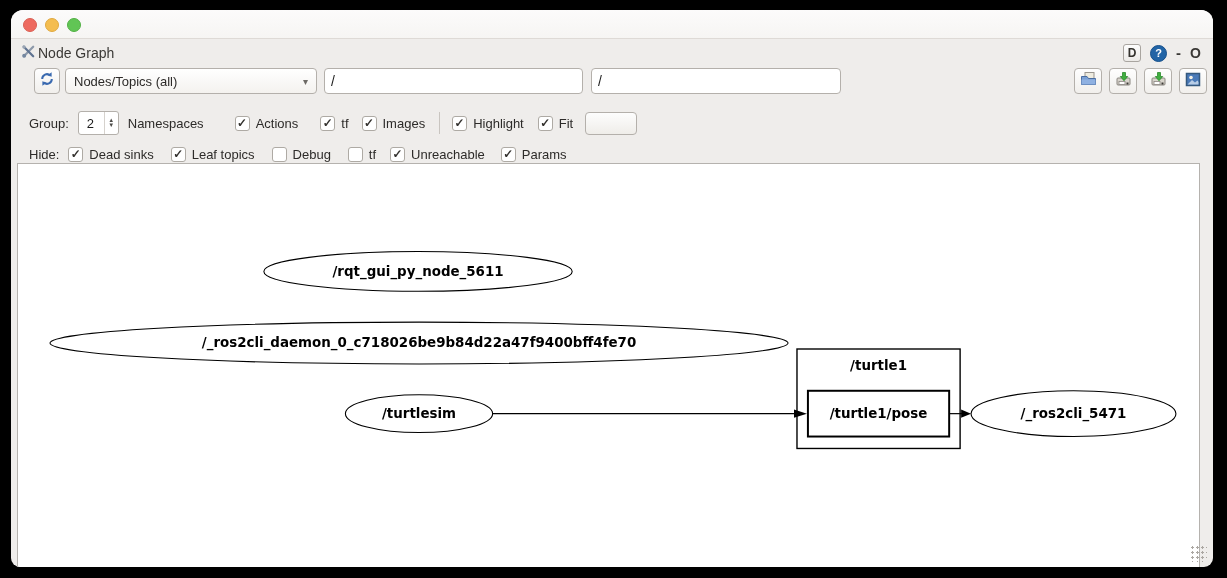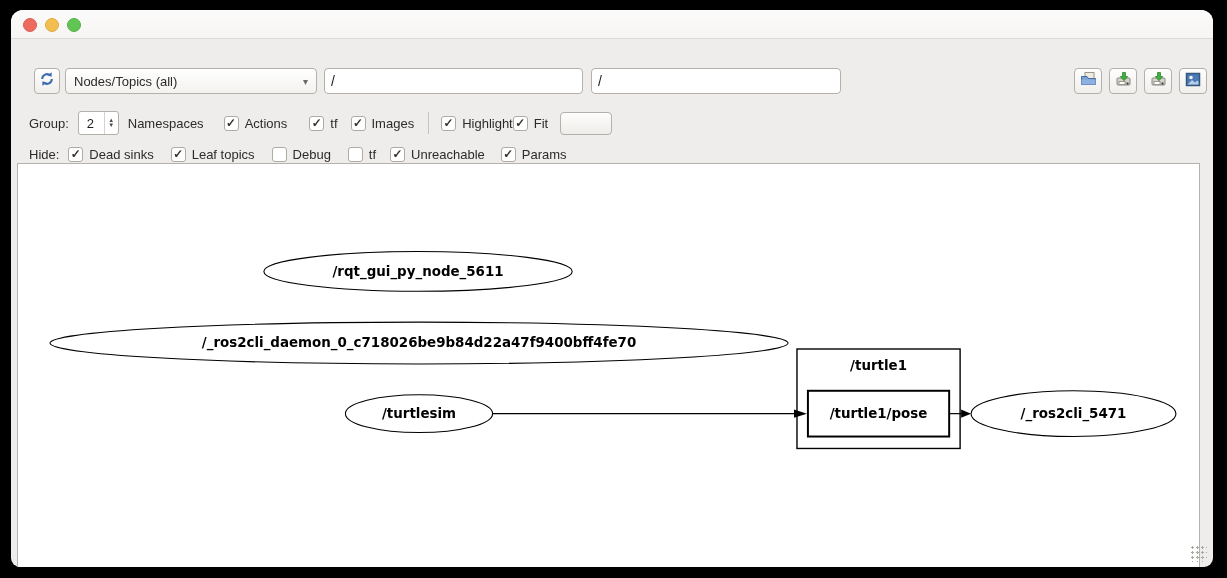--- a/index.html
+++ b/index.html
@@ -98,20 +98,37 @@
 <div class="window">
 
   <div class="titlebar">
     <div class="lights">
       <div class="light red"></div>
       <div class="light yellow"></div>
       <div class="light green"></div>
     </div>
   </div>
 
+  <div class="panel-header">
+    <span>
+      <svg width="15" height="15" viewBox="0 0 16 16">
+        <line x1="3" y1="13" x2="13" y2="3" stroke="#8d99aa" stroke-width="2.4" stroke-linecap="round"></line>
+        <line x1="3" y1="3" x2="13" y2="13" stroke="#5f7391" stroke-width="2.4" stroke-linecap="round"></line>
+        <circle cx="3.4" cy="12.6" r="2.1" fill="#7487a0"></circle>
+        <circle cx="3.2" cy="3.2" r="1.8" fill="#9aa5b4"></circle>
+      </svg>
+    </span>
+    <span class="panel-title">Node Graph</span>
+    <div class="ph-right">
+      <div class="btn-d">D</div>
+      <div class="btn-help">?</div>
+      <div class="btn-min">-</div>
+      <div class="btn-float">O</div>
+    </div>
+  </div>
 
   <div class="toolbar">
     <div class="tbtn refresh-btn">
       <span>
         <svg width="16" height="16" viewBox="0 0 16 16">
           <path d="M3.2 8a4.8 4.8 0 0 1 8-3.6" stroke="#3a6ab0" stroke-width="2" fill="none"></path>
           <path d="M12.6 1.2 12.6 5.8 8.4 4.2 Z" fill="#3a6ab0"></path>
           <path d="M12.8 8a4.8 4.8 0 0 1-8 3.6" stroke="#3a6ab0" stroke-width="2" fill="none"></path>
           <path d="M3.4 14.8 3.4 10.2 7.6 11.8 Z" fill="#3a6ab0"></path>
         </svg>
@@ -167,35 +184,35 @@
 
   <div class="row row-options">
     <span class="lbl">Group:</span>
     <div class="spin">
       <span class="val">2</span>
       <span class="arrows">
           <span>▲</span>
           <span>▼</span>
         </span>
     </div>
-    <span class="lbl" style="margin-right:20px;">Namespaces</span>
+    <span class="lbl" style="margin-right:31px;">Namespaces</span>
     <span class="cbg" style="margin-right:22px;">
       <span class="cb on"></span>
       <span>Actions</span>
     </span>
     <span class="cbg" style="margin-right:13px;">
       <span class="cb on"></span>
       <span>tf</span>
     </span>
     <span class="cbg">
       <span class="cb on"></span>
       <span>Images</span>
     </span>
     <span class="vsep"></span>
-    <span class="cbg" style="">
+    <span class="cbg" style="margin-right:14px;">
       <span class="cb on"></span>
       <span>Highlight</span>
     </span>
     <span class="cbg">
       <span class="cb on"></span>
       <span>Fit</span>
     </span>
     <div class="fit-btn"></div>
   </div>
 

